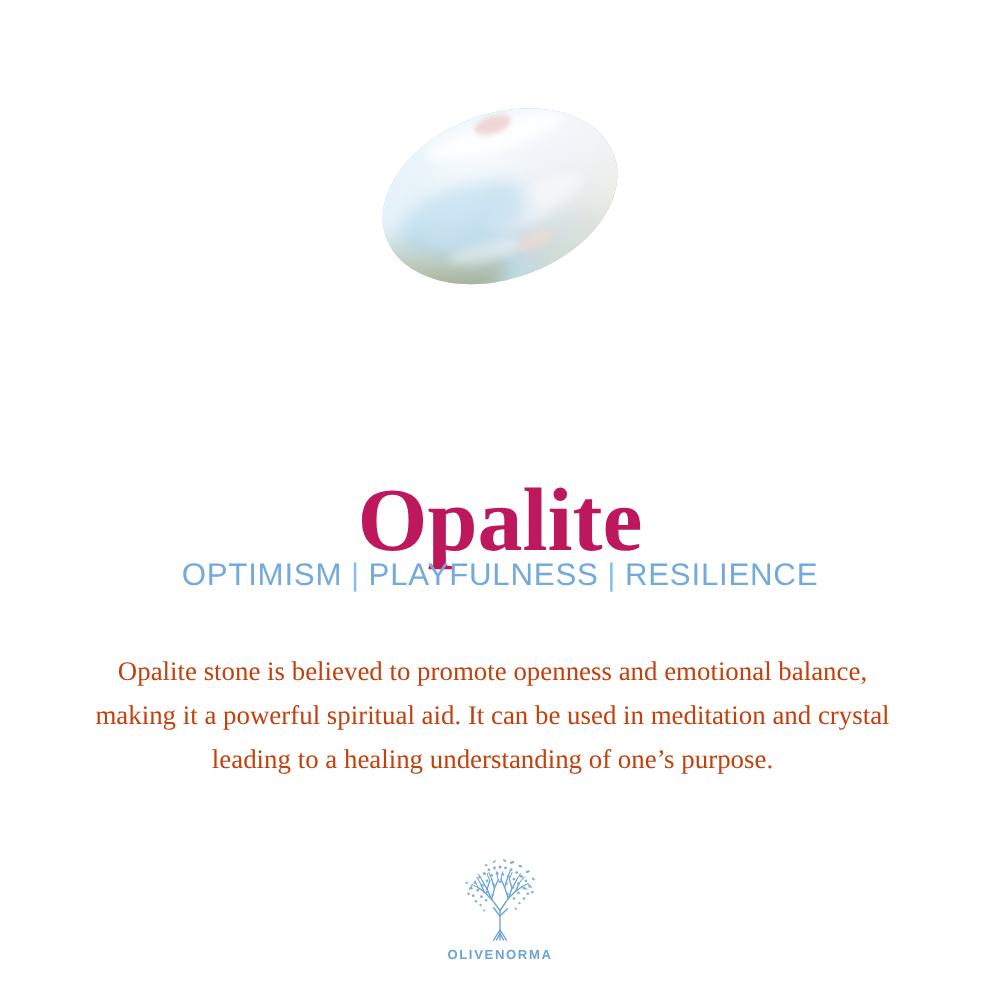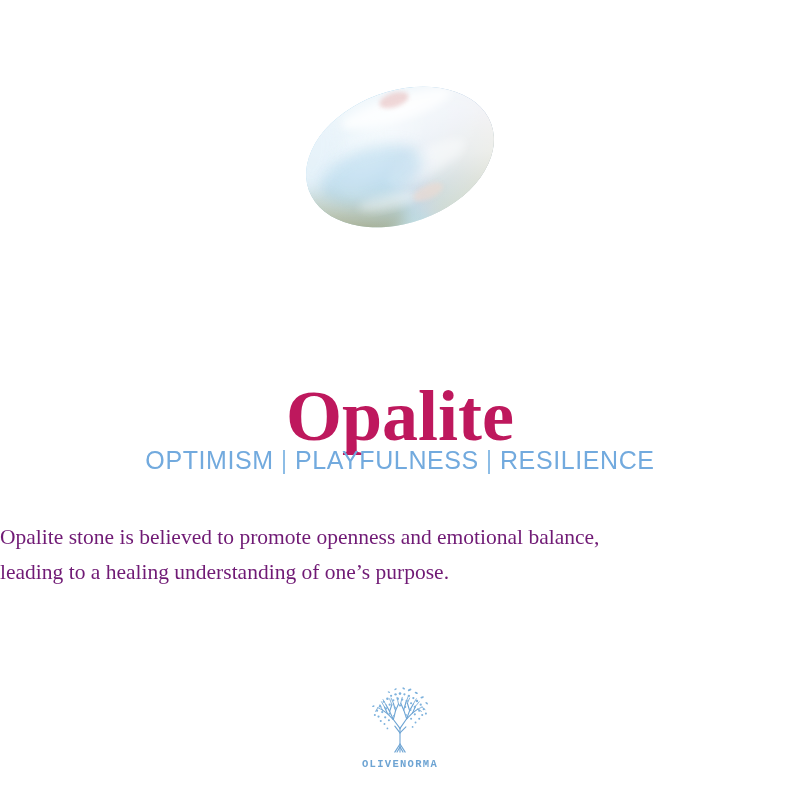--- a/index.html
+++ b/index.html
@@ -78,25 +78,25 @@
   .subtitle .word {
     display: inline;
   }
 
   
   .body-copy {
     position: absolute;
     left: 0;
     top: 520px;
     width: 788px;
-    text-align: left;
+    text-align: center;
     font-family: "Liberation Serif", serif;
     font-size: 21.5px;
     line-height: 35px;
-    color: #701a75;
+    color: #c2410c;
   }
   .body-copy .line {
     display: block;
     white-space: nowrap;
   }
 
   
   .logo {
     position: absolute;
     left: 0;
@@ -106,21 +106,21 @@
     flex-direction: column;
     align-items: center;
   }
   .logo-mark {
     width: 74px;
     height: 74px;
     display: block;
   }
   .logo-word {
     margin-top: 1px;
-    font-family: Liberation Mono, monospace;
+    font-family: Liberation Sans, sans-serif;
     font-size: 10.5px;
     font-weight: 700;
     letter-spacing: 1.3px;
     color: #6ea4d3;
     line-height: 1;
   }
 </style>
 </head>
 <body>
 
@@ -231,20 +231,21 @@
   </div>
 
   <h1 class="title">Opalite</h1>
 
   <div class="subtitle">
     <span class="word">OPTIMISM</span><span class="sep">|</span><span class="word">PLAYFULNESS</span><span class="sep">|</span><span class="word">RESILIENCE</span>
   </div>
 
   <div class="body-copy">
     <span class="line">Opalite stone is believed to promote openness and emotional balance,</span>
+    <span class="line">making it a powerful spiritual aid. It can be used in meditation and crystal</span>
     <span class="line">leading to a healing understanding of one’s purpose.</span>
   </div>
 
   <div class="logo">
     <svg class="logo-mark" viewBox="0 0 100 100" aria-hidden="true">
       <g stroke="#6ea4d3" stroke-width="1.5" fill="none" stroke-linecap="round">
 
         <path d="M50 92 L50 60"></path>
         <path d="M50 60 L41 48"></path>
         <path d="M50 60 L59 47"></path>

